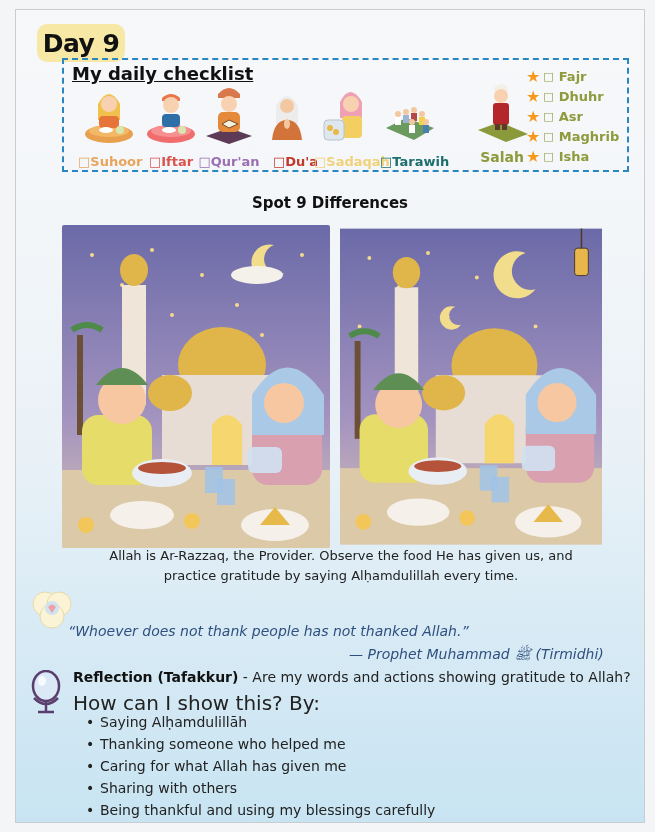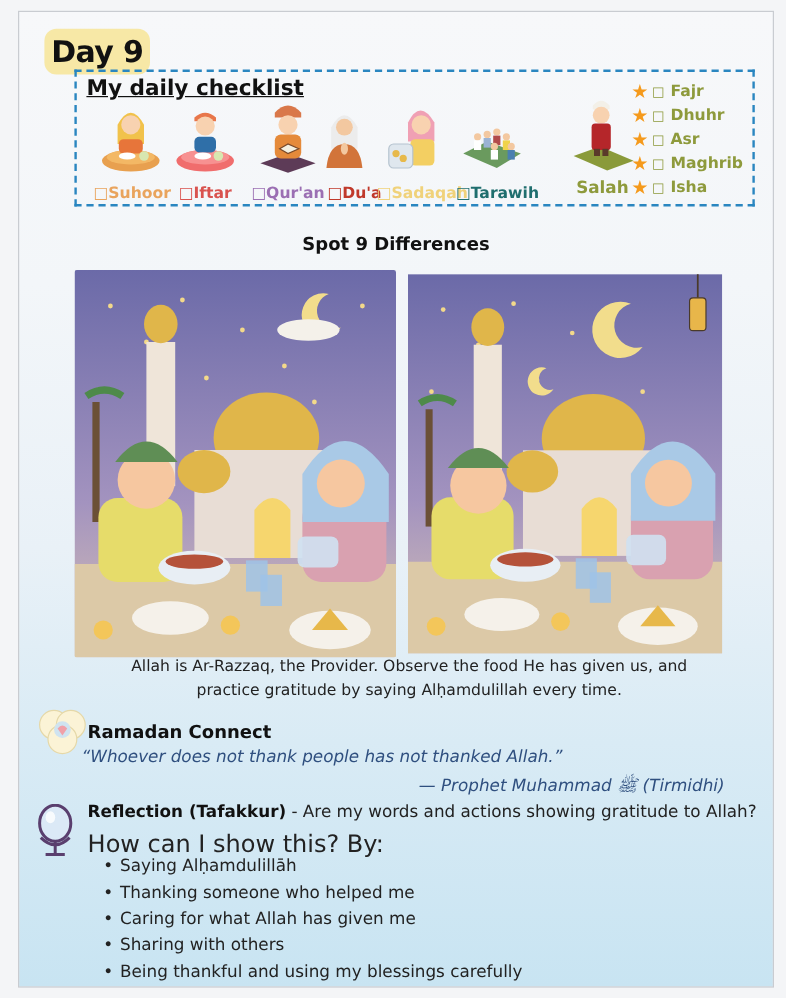--- a/index.html
+++ b/index.html
@@ -93,21 +93,21 @@
         <ellipse cx="25" cy="47" rx="20" ry="6" fill="#f79191"></ellipse>
         <path d="M16 14 Q25 6 34 14 L34 17 L16 17 Z" fill="#e8764a"></path>
         <circle cx="25" cy="21" r="8" fill="#f8d2b0"></circle>
         <rect x="16" y="30" width="18" height="13" rx="4" fill="#2f6fa8"></rect>
         <ellipse cx="23" cy="46" rx="7" ry="3" fill="#fff"></ellipse>
         <circle cx="36" cy="46" r="4" fill="#d8e7b0"></circle>
       </svg>
       <div class="lbl" style="color:#d9534f;">□Iftar</div>
     </div>
 
-    <div class="item" style="left:145px;">
+    <div class="item" style="left:134px;">
       <svg class="pic" viewBox="0 0 50 62">
         <path d="M2 52 L25 44 L48 52 L25 60 Z" fill="#5d3b57"></path>
         <path d="M14 10 Q25 -2 36 10 L36 14 L14 14 Z" fill="#d9784a"></path>
         <circle cx="25" cy="20" r="8" fill="#f8d2b0"></circle>
         <rect x="14" y="28" width="22" height="20" rx="5" fill="#e58a3a"></rect>
         <path d="M18 40 L25 36 L34 40 L25 44 Z" fill="#f4f0e0" stroke="#7a4a2a" stroke-width="1"></path>
       </svg>
       <div class="lbl" style="color:#9b6fb3;">□Qur'an</div>
     </div>
 
@@ -303,21 +303,20 @@
     <div>practice gratitude by saying Alḥamdulillah every time.</div>
   </div>
 
   <svg class="rc-icon" viewBox="0 0 44 44">
     <circle cx="15" cy="16" r="12" fill="#fbf3d6" stroke="#e5d8a8"></circle>
     <circle cx="29" cy="16" r="12" fill="#fbf3d6" stroke="#e5d8a8"></circle>
     <circle cx="22" cy="28" r="12" fill="#fbf3d6" stroke="#e5d8a8"></circle>
     <circle cx="22" cy="20" r="7" fill="#cfe3f0"></circle>
     <path d="M18 19 Q22 14 26 19 L22 25 Z" fill="#f0a0a8"></path>
   </svg>
-  <div class="rc-title">Ramadan Connect</div>
   <div class="quote">“Whoever does not thank people has not thanked Allah.”</div>
   <div class="attrib">— Prophet Muhammad ﷺ (Tirmidhi)</div>
 
   <svg class="ref-icon" viewBox="0 0 36 46">
     <ellipse cx="18" cy="16" rx="13" ry="15" fill="#dbe9f6" stroke="#5a3f6e" stroke-width="2.5"></ellipse>
     <ellipse cx="14" cy="11" rx="4" ry="5" fill="#ffffff" opacity="0.8"></ellipse>
     <path d="M6 28 Q18 40 30 28" stroke="#5a3f6e" stroke-width="2.5" fill="none"></path>
     <line x1="18" y1="31" x2="18" y2="41" stroke="#5a3f6e" stroke-width="2.5"></line>
     <line x1="10" y1="42" x2="26" y2="42" stroke="#5a3f6e" stroke-width="2.5"></line>
   </svg>

